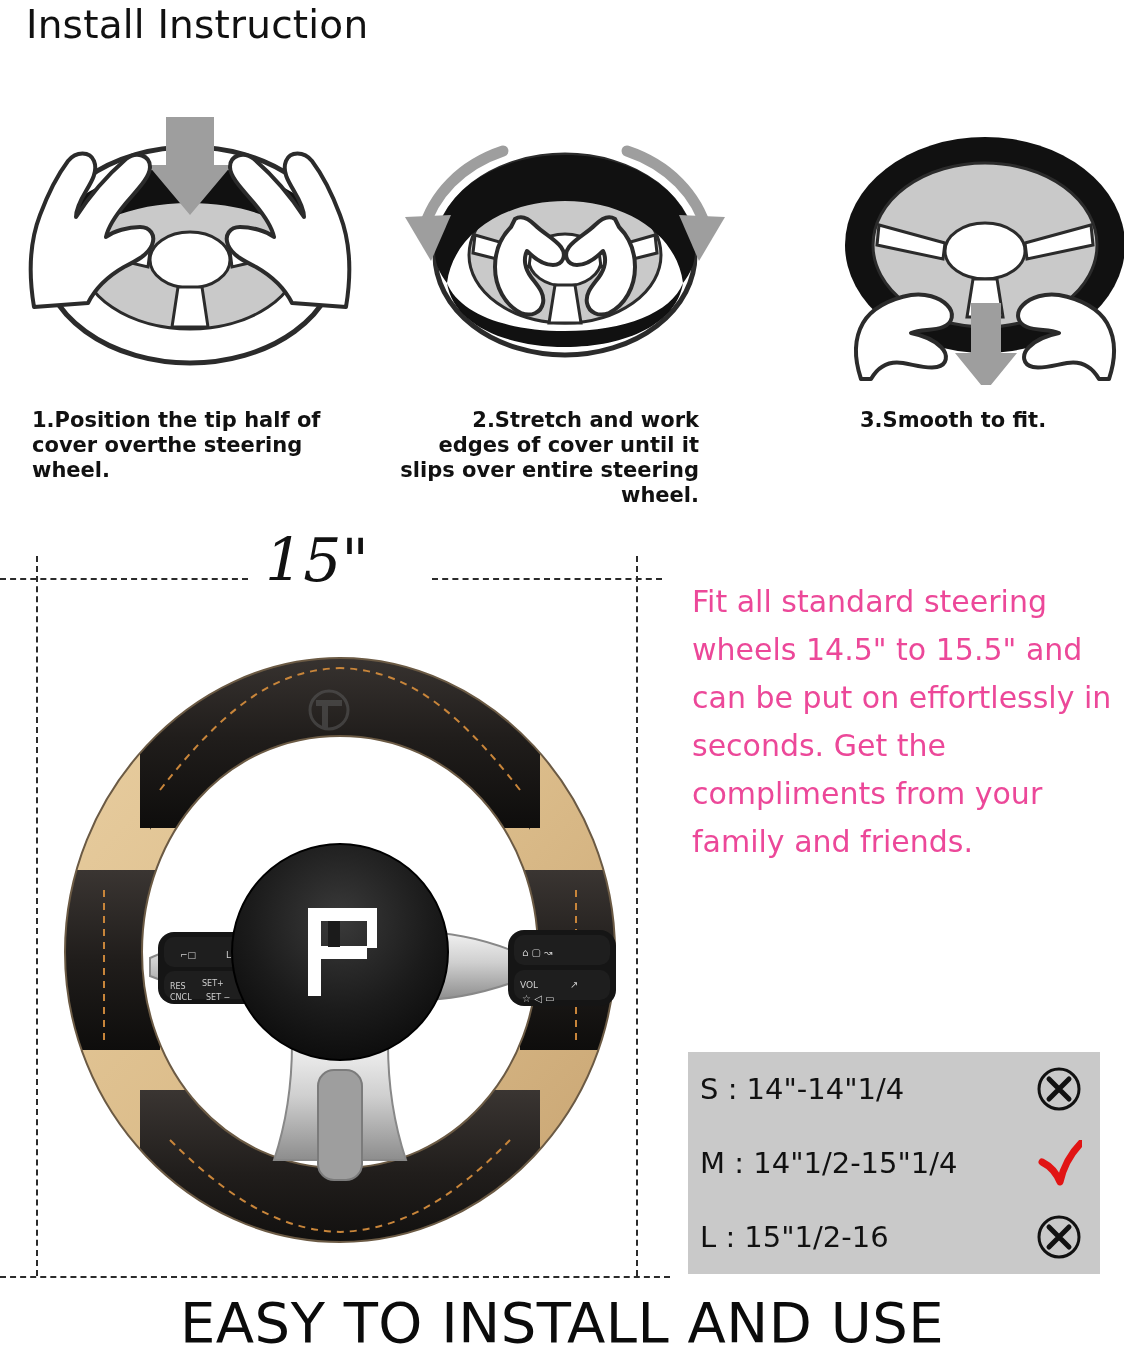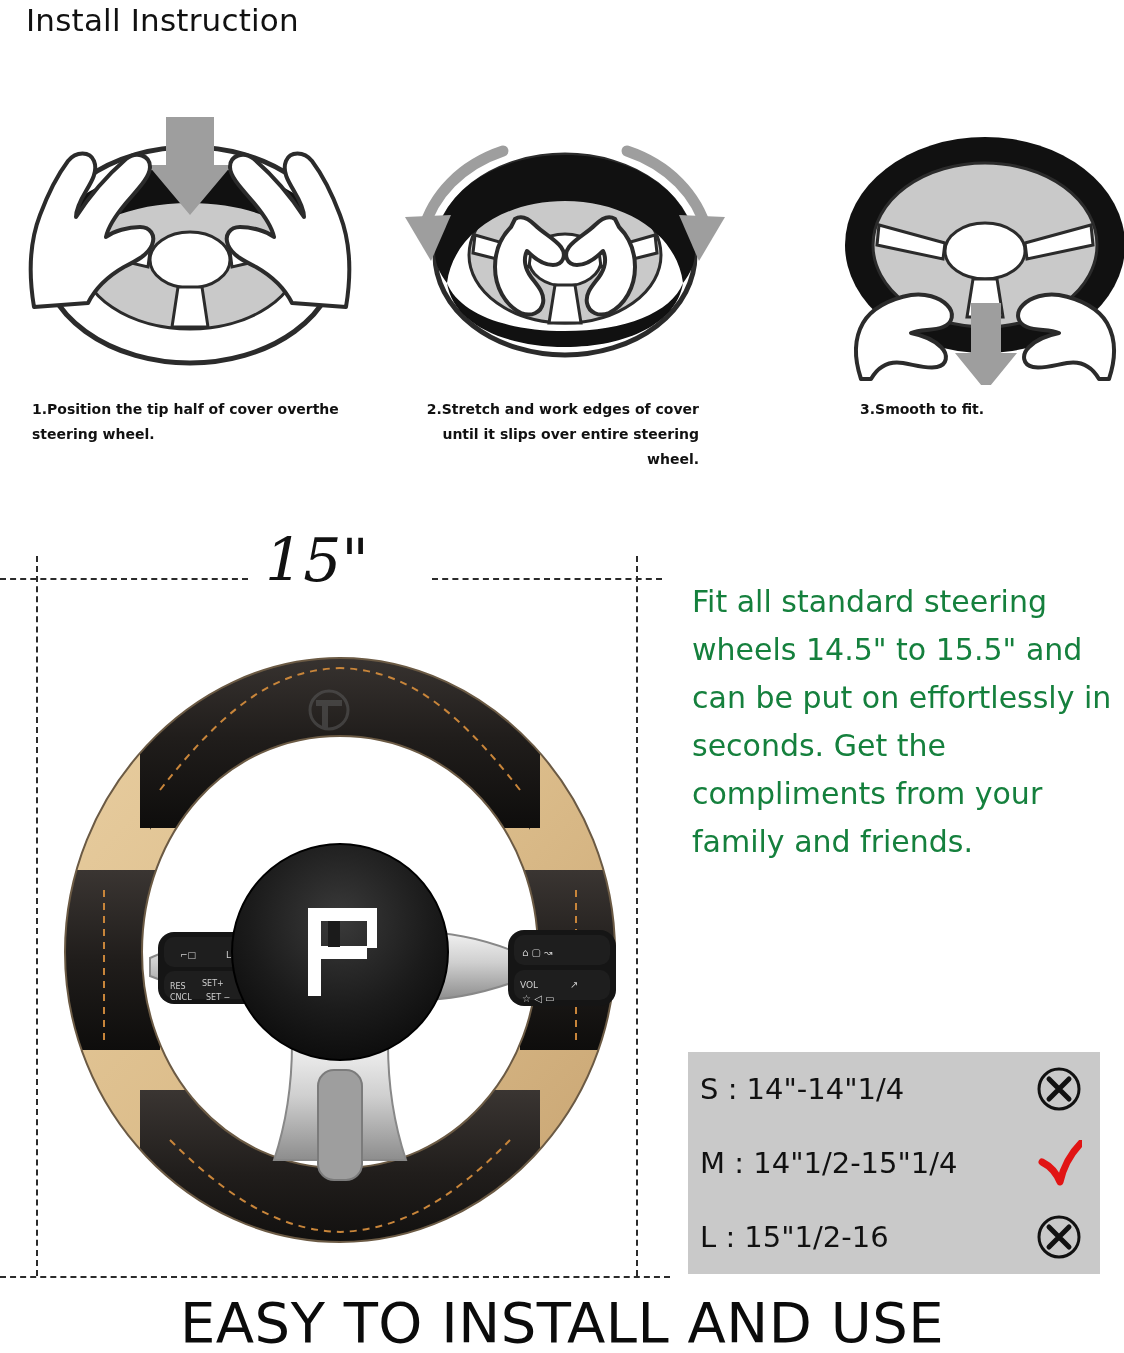--- a/index.html
+++ b/index.html
@@ -19,21 +19,21 @@
     position: relative;
     width: 1124px;
     height: 1353px;
   }
 
   
   .header-title {
     position: absolute;
     left: 26px;
     top: 2px;
-    font-size: 31px;
+    font-size: 39px;
     font-weight: 400;
     letter-spacing: 0.2px;
   }
 
   
   .steps {
     position: absolute;
     left: 0;
     top: 55px;
     width: 1124px;
@@ -50,22 +50,22 @@
   .step3 { left: 805px; }
   .step .art {
     position: absolute;
     left: 0;
     top: 0;
     width: 360px;
     height: 330px;
   }
   .step .caption {
     position: absolute;
-    top: 342px;
-    font-size: 14px;
+    top: 353px;
+    font-size: 21px;
     line-height: 25px;
     font-weight: 600;
     color: #111;
     width: 320px;
   }
   .step1 .caption { left: 22px; width: 310px; }
   .step2 .caption { left: 14px; width: 300px; }
   .step3 .caption { left: 55px; width: 300px; }
 
   
@@ -99,21 +99,21 @@
 
   
   .desc {
     position: absolute;
     left: 692px;
     top: 578px;
     width: 420px;
     font-size: 30px;
     line-height: 48px;
     font-weight: 400;
-    color: #15803d;
+    color: #ec4899;
   }
 
   
   .size-table {
     position: absolute;
     left: 688px;
     top: 1052px;
     width: 412px;
     height: 222px;
     background: #c9c9c9;

